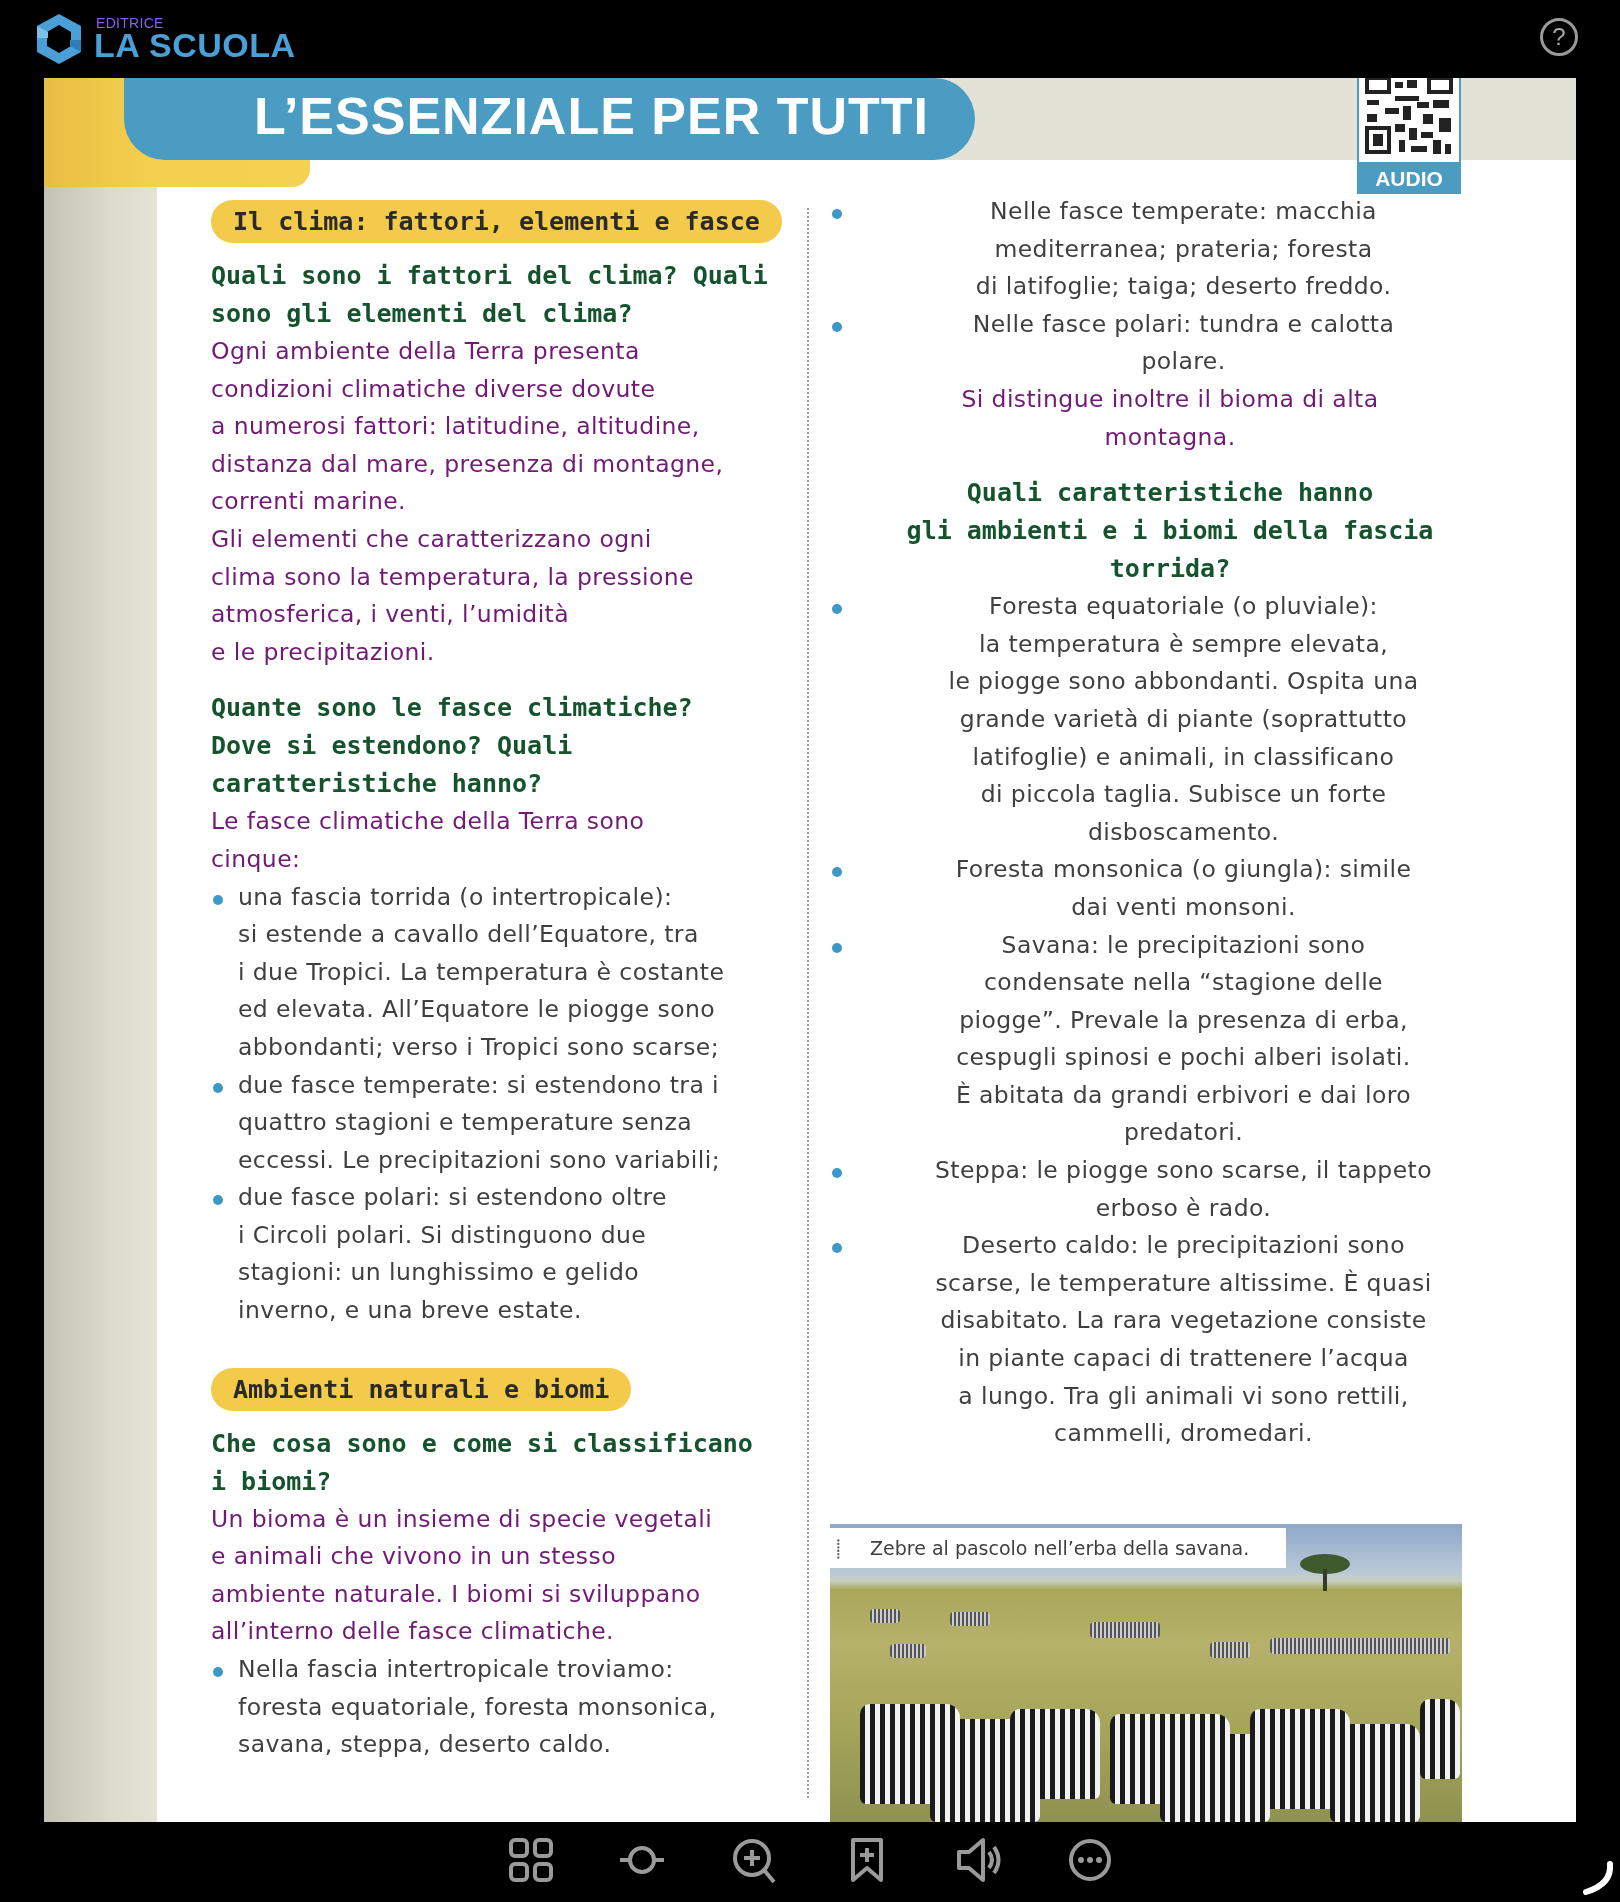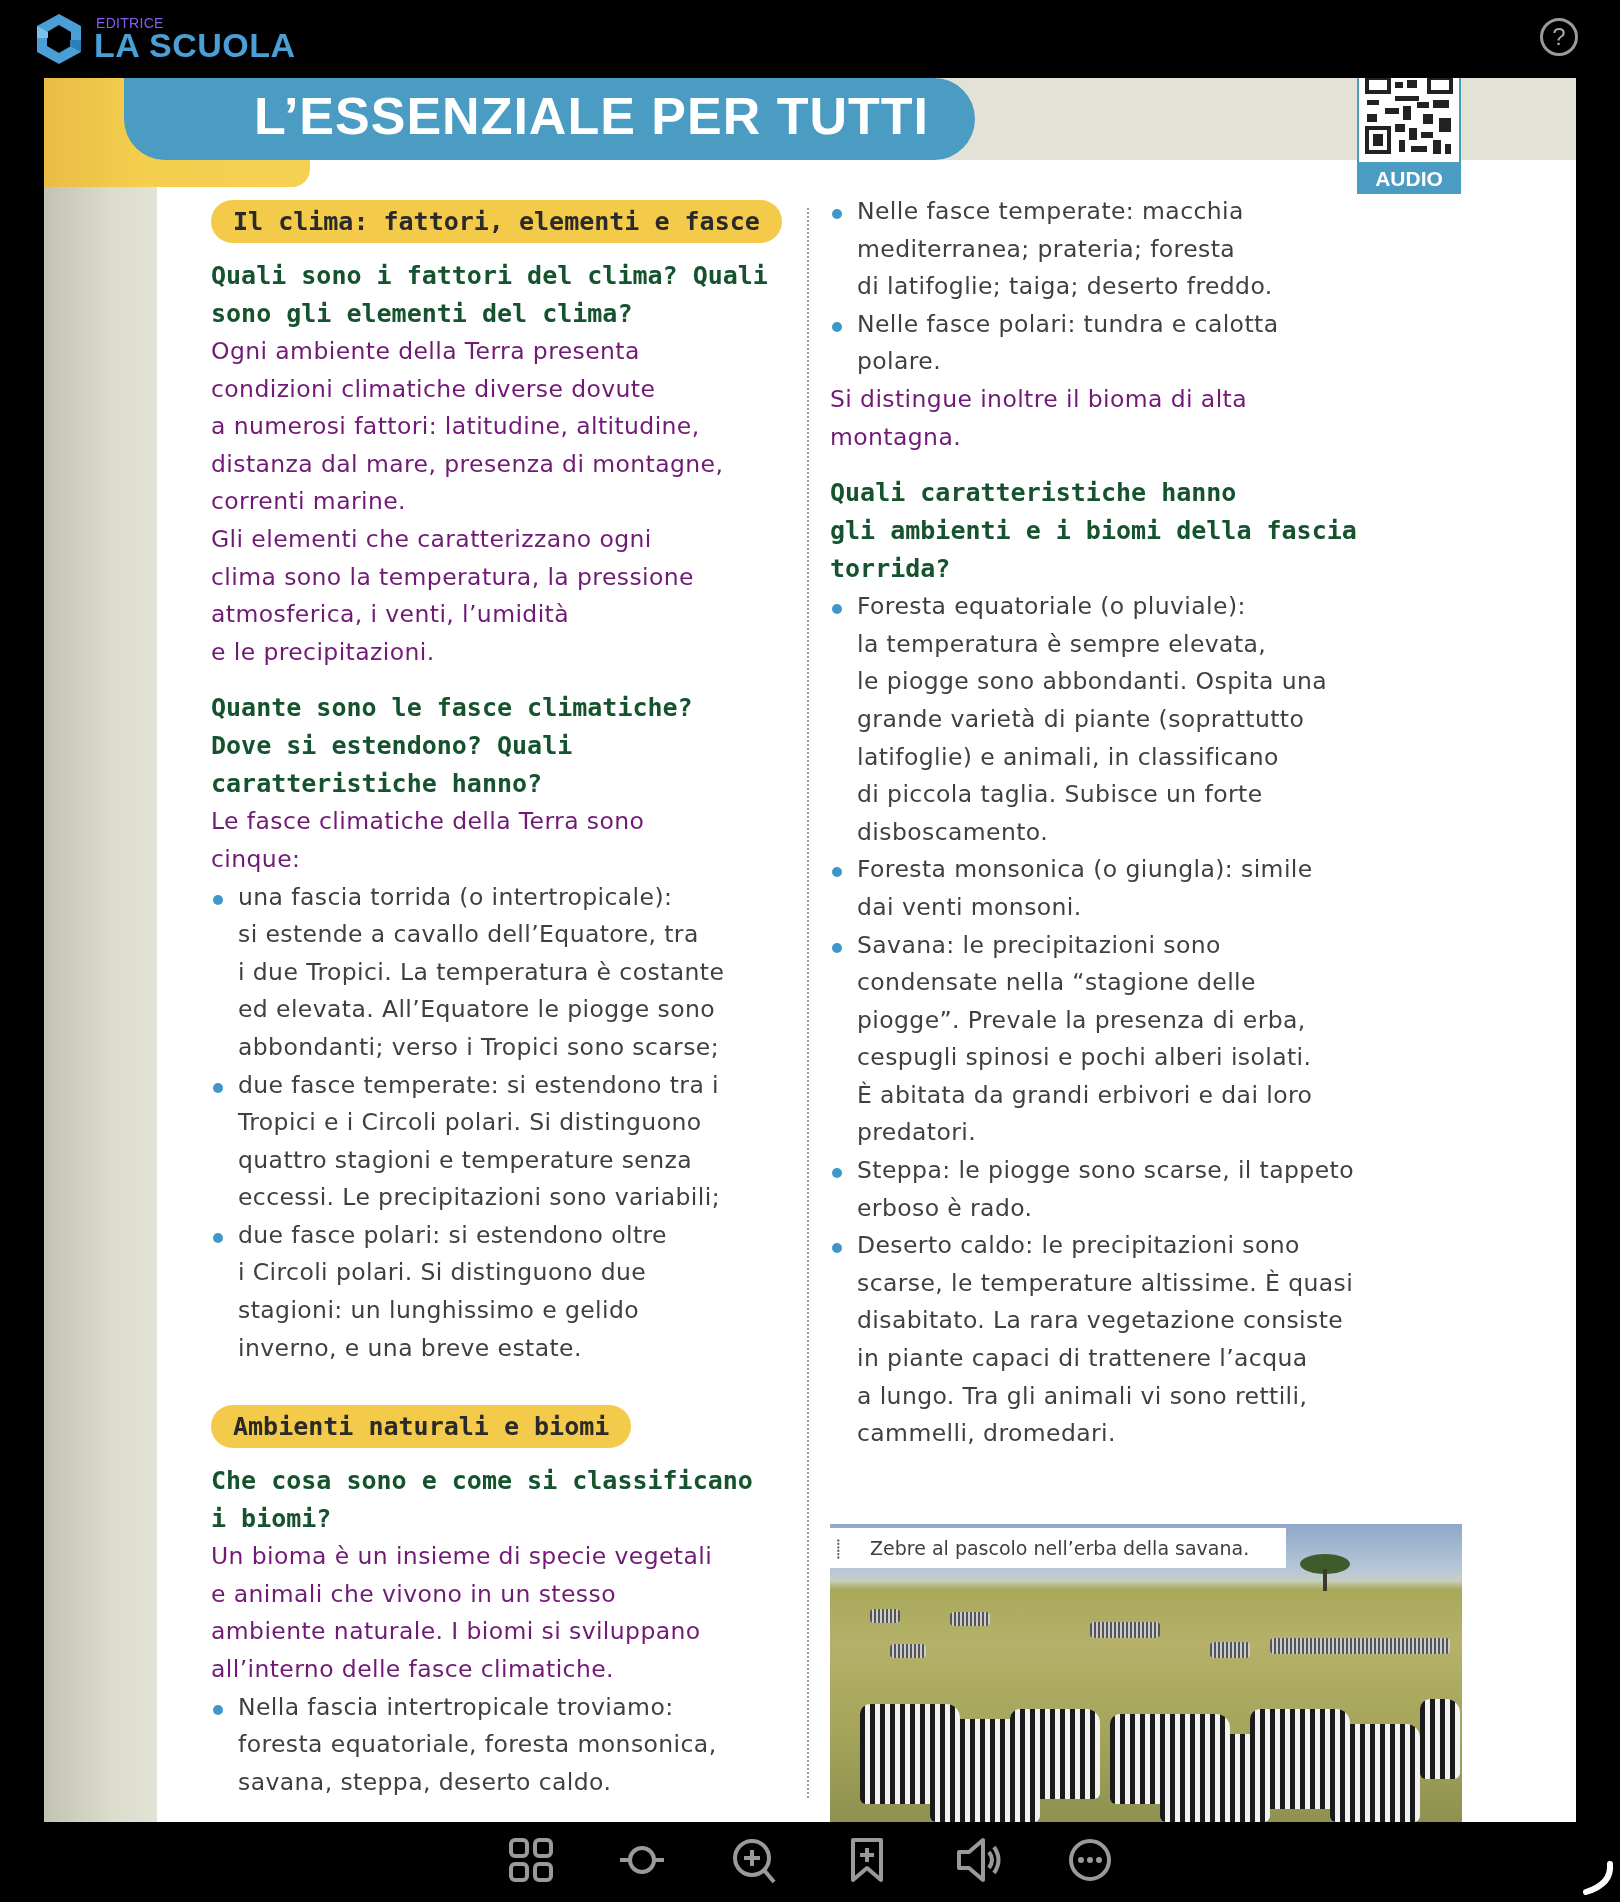--- a/index.html
+++ b/index.html
@@ -14,21 +14,21 @@
   .head-band { position:absolute; left:0; top:0; width:1532px; height:82px; background:#e2e2d6; }
   .yellow-tab { position:absolute; left:0; top:0; width:266px; height:109px; background:linear-gradient(90deg,#e8bd45,#f5cf4e 40%,#f5d152); border-radius:0 0 18px 0; }
   .gray-strip { position:absolute; left:0; top:109px; width:113px; height:1635px; background:linear-gradient(90deg,#c3c3b3,#dcdccd 60%,#e3e3d6); }
   .title-pill { position:absolute; left:80px; top:0; width:851px; height:82px; background:#4a9cc3; border-radius:0 42px 42px 42px / 0 42px 42px 42px; }
   .title-pill span { position:absolute; left:130px; top:8px; color:#fff; font-family:"Liberation Sans", sans-serif; font-weight:bold; font-size:52px; letter-spacing:1px; }
   .qr { position:absolute; left:1313px; top:0; width:104px; height:86px; background:#fff; border:2px solid #4a9cc3; border-top:none; box-sizing:border-box; }
   .audio { position:absolute; left:1313px; top:86px; width:104px; height:30px; background:#4a9cc3; color:#fff; font-family:"Liberation Sans", sans-serif; font-weight:bold; font-size:21px; text-align:center; line-height:30px; cursor:pointer; }
 
   .col { position:absolute; color:#3b3b3b; font-family:"DejaVu Sans", sans-serif; }
   .col-left { left:167px; top:122px; width:620px; }
-  .col-right { left:786px; top:115px; width:680px; }
+  .col-right { left:786px; top:115px; width:680px;text-align:center; }
   .divider { position:absolute; left:763px; top:130px; width:0; height:1590px; border-left:2px dotted #9a9a9a; }
 
   .pill { display:inline-block; background:#f4ca4a; border-radius:24px; padding:0 22px; height:43px; line-height:43px; font-family:"DejaVu Sans Mono", monospace; font-weight:bold; font-size:25px; color:#2a2a2a; margin-bottom:14px; }
   .q { font-family:"DejaVu Sans Mono", monospace; font-weight:bold; font-size:25px; color:#14532d; line-height:38px; margin:0; }
   .p { font-size:23.5px; line-height:37.6px; margin:0; color:#701a75; letter-spacing:0.4px; }
   .gap { height:18px; }
   .gap2 { height:38px; }
   ul.b { list-style:none; margin:0; padding:0; }
   ul.b li { position:relative; padding-left:27px; font-size:23.5px; line-height:37.6px; color:#3f3f3f; letter-spacing:0.4px; }
   ul.b li .dot { position:absolute; left:2px; top:16px; width:10px; height:10px; border-radius:50%; background:#3e98c7; }
@@ -113,21 +113,20 @@
           <span class="dot"></span>
         <div>una fascia torrida (o intertropicale):</div>
         <div>si estende a cavallo dell’Equatore, tra</div>
         <div>i due Tropici. La temperatura è costante</div>
         <div>ed elevata. All’Equatore le piogge sono</div>
         <div>abbondanti; verso i Tropici sono scarse;</div>
       </li>
       <li>
           <span class="dot"></span>
         <div>due fasce temperate: si estendono tra i</div>
-        <div>Tropici e i Circoli polari. Si distinguono</div>
         <div>quattro stagioni e temperature senza</div>
         <div>eccessi. Le precipitazioni sono variabili;</div>
       </li>
       <li>
           <span class="dot"></span>
         <div>due fasce polari: si estendono oltre</div>
         <div>i Circoli polari. Si distinguono due</div>
         <div>stagioni: un lunghissimo e gelido</div>
         <div>inverno, e una breve estate.</div>
       </li>

